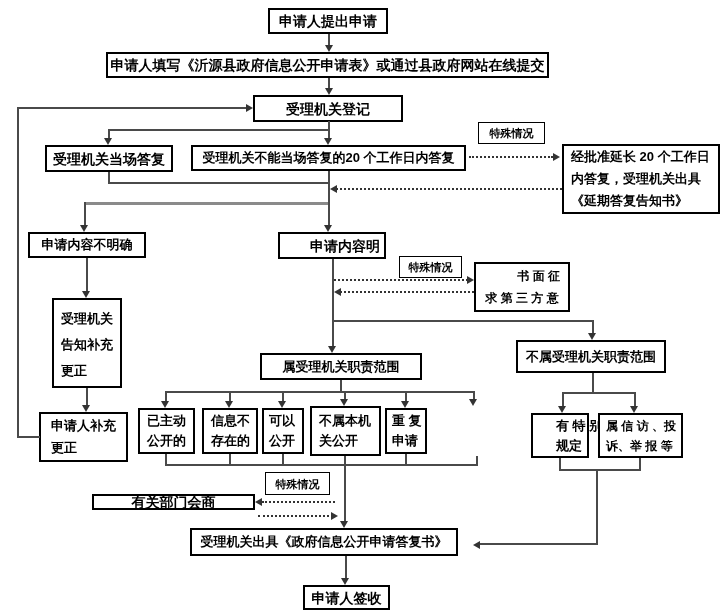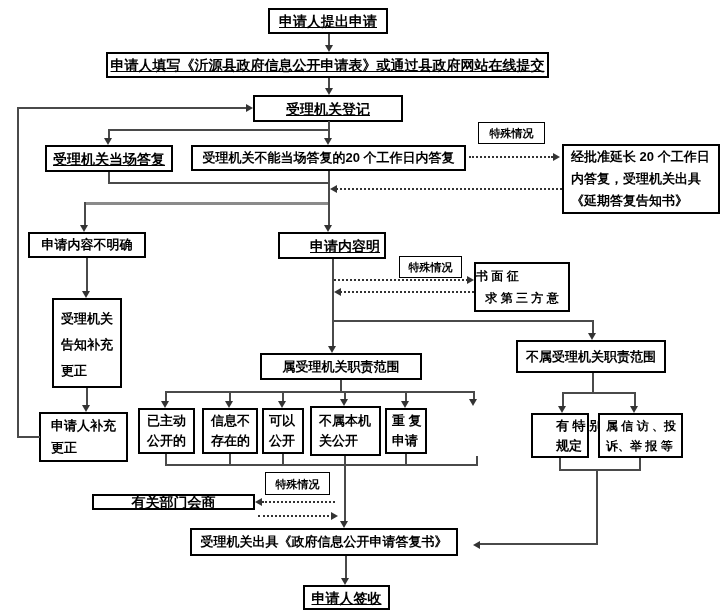--- a/index.html
+++ b/index.html
@@ -7,21 +7,21 @@
     position:relative;width:723px;height:615px;background:#ffffff;
     font-family:"Liberation Sans","DejaVu Sans",sans-serif;
     color:#000;overflow:hidden;
   }
   .box{
     position:absolute;border:2px solid #000;background:#fff;
     display:flex;flex-direction:column;justify-content:center;align-items:center;
     font-size:13px;font-weight:bold;line-height:20px;text-align:center;
     box-sizing:border-box;white-space:nowrap;
   }
-  .f14{font-size:14px;text-decoration:underline;}
+  .f14{font-size:14px;}
   .f12{font-size:12px;}
   .f11{font-size:11px;border-width:1.5px;}
   .al{align-items:flex-start;padding-left:7px;text-align:left;}
   .ar{align-items:flex-end;padding-right:4px;text-align:right;}
   .lh22{line-height:22px;}
   .lh26{line-height:26px;}
   .vl,.hl{position:absolute;background:#4a4a4a;}
   .vl{width:2px;}
   .hl{height:2px;}
   .gray{background:#8a8a8a;height:3px;}
@@ -55,21 +55,21 @@
     <div>《延期答复告知书》</div>
   </div>
 
   <div class="box" style="left:28px;top:232px;width:118px;height:26px">申请内容不明确</div>
 
   <div class="box f14 ar" style="left:278px;top:232px;width:108px;height:27px">申请内容明</div>
 
   <div class="box f11" style="left:399px;top:256px;width:63px;height:22px">特殊情况</div>
 
   <div class="box f12 lh22" style="left:474px;top:262px;width:96px;height:50px">
-    <div class="rline" style="text-align:left;padding-right:8px;box-sizing:border-box">书 面 征</div>
+    <div class="rline" style="text-align:right;padding-right:8px;box-sizing:border-box">书 面 征</div>
     <div>求 第 三 方 意</div>
   </div>
 
   <div class="box al lh26" style="left:52px;top:298px;width:70px;height:90px;justify-content:flex-start;padding-top:6px">
     <div>受理机关</div>
     <div>告知补充</div>
     <div>更正</div>
   </div>
 
   <div class="box" style="left:260px;top:353px;width:162px;height:27px">属受理机关职责范围</div>

